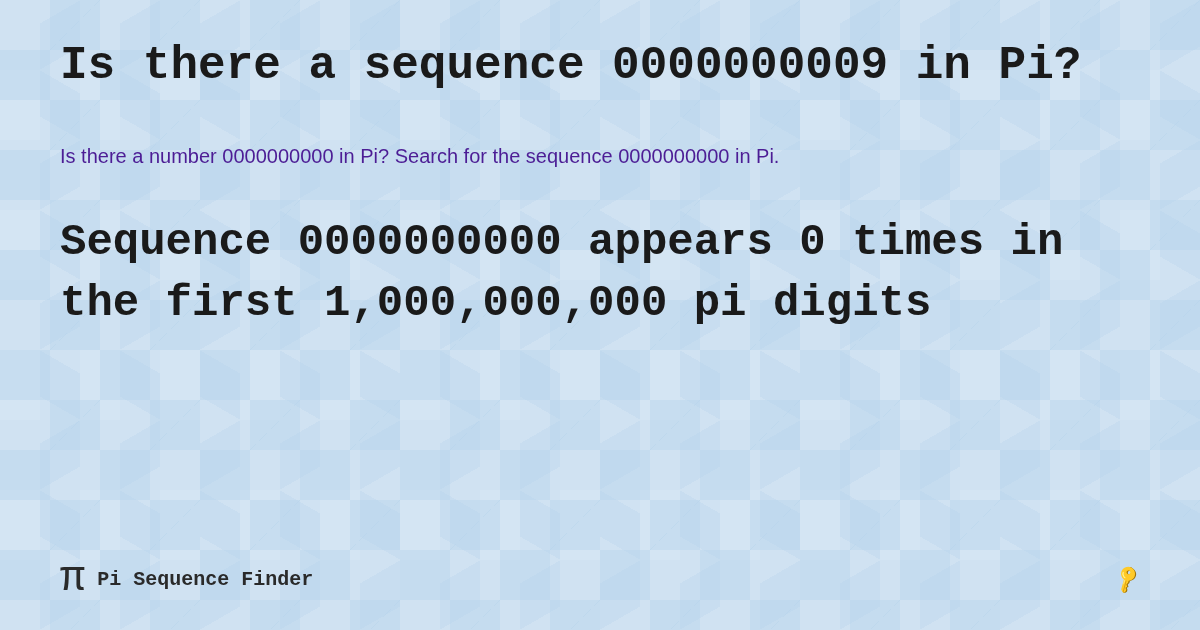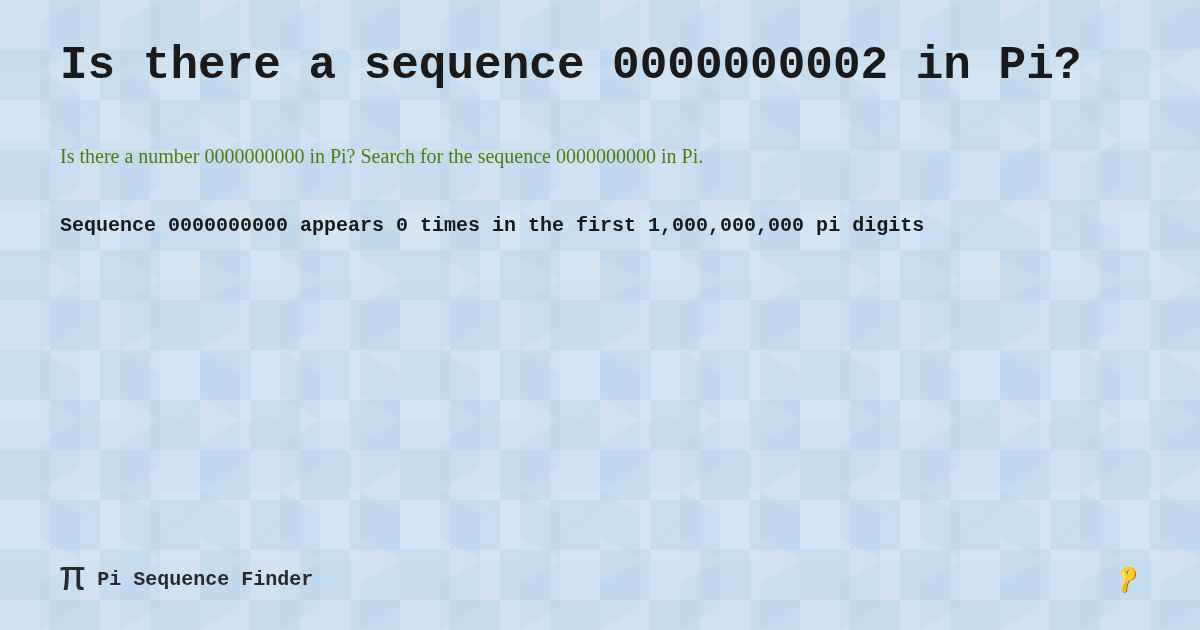--- a/index.html
+++ b/index.html
@@ -62,36 +62,36 @@
     .main-title {
       font-family: 'Courier New', Courier, monospace;
       font-size: 46px;
       font-weight: bold;
       color: #1a1a1a;
       margin-bottom: 30px;
       line-height: 1.15;
     }
 
     .description {
-      font-family: Liberation Serif, serif;
+      font-family: Liberation Sans, sans-serif;
       font-size: 20px;
-      color: #4d7c0f;
+      color: #4c1d95;
       margin-bottom: 40px;
       line-height: 1.55;
       max-width: 1100px;
       margin-top: 48px;
     }
 
     .result-section {
       margin-bottom: 40px;
     }
 
     .result-text {
       font-family: 'Courier New', Courier, monospace;
-      font-size: 20px;
+      font-size: 44px;
       font-weight: bold;
       color: #1a1a1a;
       line-height: 1.4;
       max-width: 1050px;
     }
 
     .footer {
       position: absolute;
       bottom: 30px;
       left: 60px;
@@ -148,21 +148,21 @@
       transform: rotate(-30deg);
     }
   </style>
 </head>
 <body>
 
 <div class="bg-pattern"></div>
 <div class="bg-diamonds"></div>
 
 <div class="content">
-  <h1 class="main-title">Is there a sequence 0000000002 in Pi?</h1>
+  <h1 class="main-title">Is there a sequence 0000000009 in Pi?</h1>
 
   <p class="description">Is there a number 0000000000 in Pi? Search for the sequence 0000000000 in Pi.</p>
 
   <div class="result-section">
     <p class="result-text">Sequence 0000000000 appears 0 times in the first 1,000,000,000 pi digits</p>
   </div>
 </div>
 
 <div class="footer">
   <div class="footer-left">

